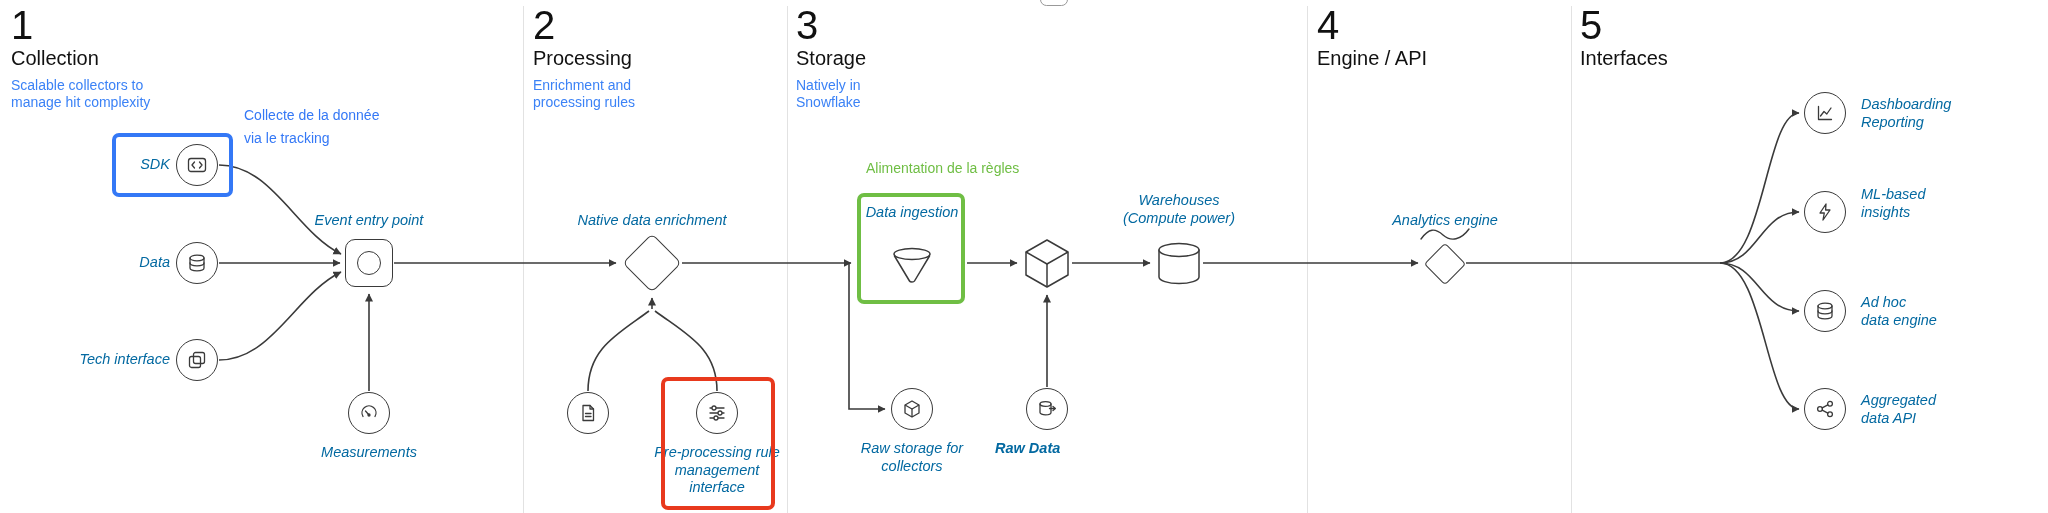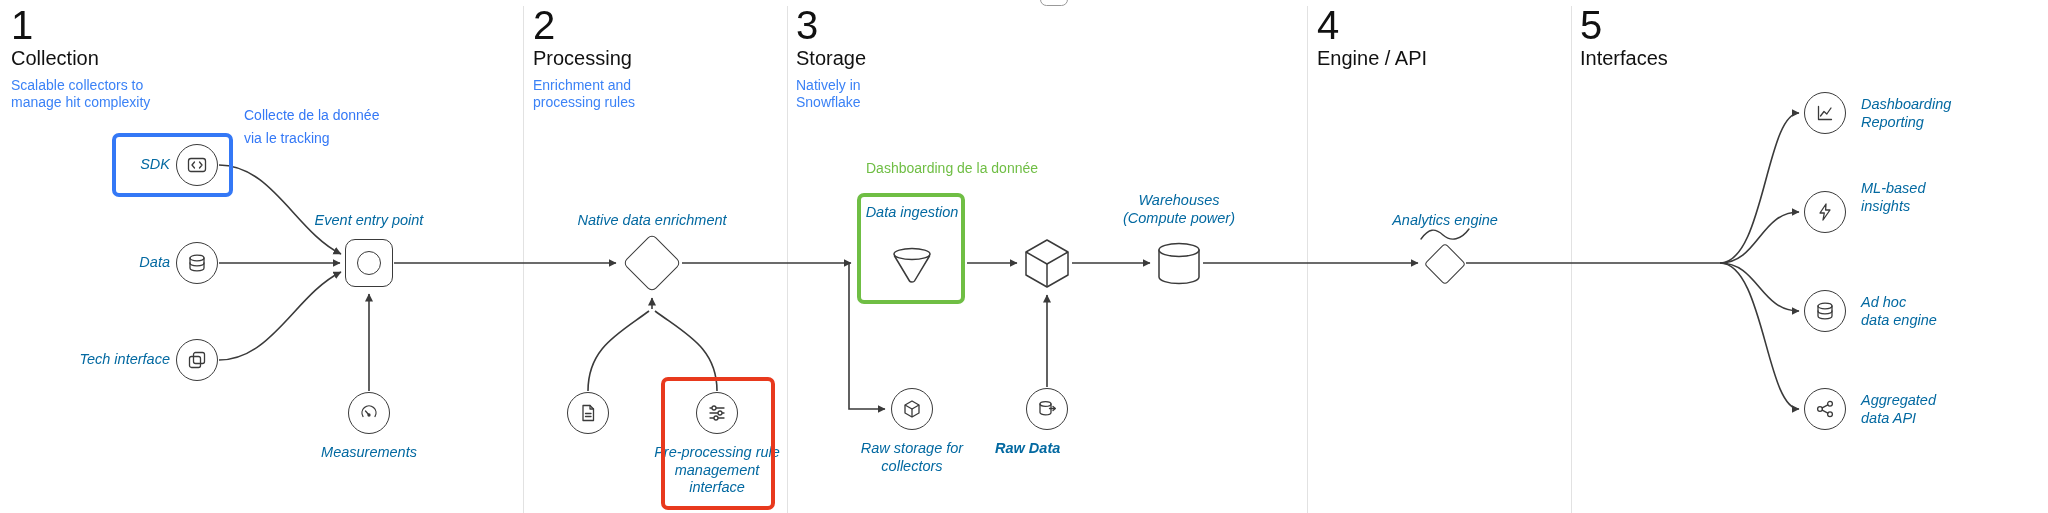--- a/index.html
+++ b/index.html
@@ -177,21 +177,21 @@
       <path d="M3 15 H17"></path>
         <circle cx="9" cy="15" r="2" fill="#fff"></circle>
     </svg>
   </div>
   <div class="lbl center" style="left:717px;top:444px">Pre-processing rule
 management
 interface</div>
 
   <div class="hl-box hl-red" style="left:661px;top:377px;width:114px;height:133px"></div>
 
-  <div class="note note-green" style="left:866px;top:157px">Dashboarding de la donnée</div>
+  <div class="note note-green" style="left:866px;top:157px">Alimentation de la règles</div>
   <div class="hl-box hl-green" style="left:857px;top:193px;width:108px;height:111px"></div>
   <div class="lbl center" style="left:912px;top:204px">Data ingestion</div>
   <svg class="shape" style="left:890px;top:245px" width="44" height="44" viewBox="0 0 44 44" fill="none" stroke="#3a3a3a" stroke-width="1.5" stroke-linecap="round" stroke-linejoin="round">
     <ellipse cx="22" cy="9" rx="18" ry="5.5"></ellipse>
     <path d="M4.5 11 L19.5 36 A2.6 1.3 0 0 0 24.5 36 L39.5 11"></path>
   </svg>
 
   <svg class="shape" style="left:1023px;top:237px" width="48" height="52" viewBox="0 0 48 52" fill="none" stroke="#3a3a3a" stroke-width="1.5" stroke-linejoin="round">
     <path d="M24 3 L45 15 V38 L24 50 L3 38 V15 Z" fill="#fff"></path>
     <path d="M3 15 L24 27 L45 15"></path>
@@ -238,21 +238,21 @@
     </svg>
   </div>
   <div class="lbl" style="left:1861px;top:96px">Dashboarding
 Reporting</div>
 
   <div class="node-circle" style="left:1804px;top:191px">
     <svg class="icon-svg" width="20" height="20" viewBox="0 0 20 20" fill="none" stroke="#3a3a3a" stroke-width="1.3" stroke-linejoin="round">
       <path d="M11 2 L5 11 H9.3 L8 18 L15 8 H10.6 Z"></path>
     </svg>
   </div>
-  <div class="lbl" style="left:1861px;top:180px">ML-based
+  <div class="lbl" style="left:1861px;top:186px">ML-based
 insights</div>
 
   <div class="node-circle" style="left:1804px;top:290px">
     <svg class="icon-svg" width="20" height="20" viewBox="0 0 20 20" fill="none" stroke="#3a3a3a" stroke-width="1.3" stroke-linecap="round">
       <ellipse cx="10" cy="5" rx="7" ry="2.8"></ellipse>
       <path d="M3 5 V15 A7 2.8 0 0 0 17 15 V5"></path>
       <path d="M3 10 A7 2.8 0 0 0 17 10"></path>
     </svg>
   </div>
   <div class="lbl" style="left:1861px;top:294px">Ad hoc

